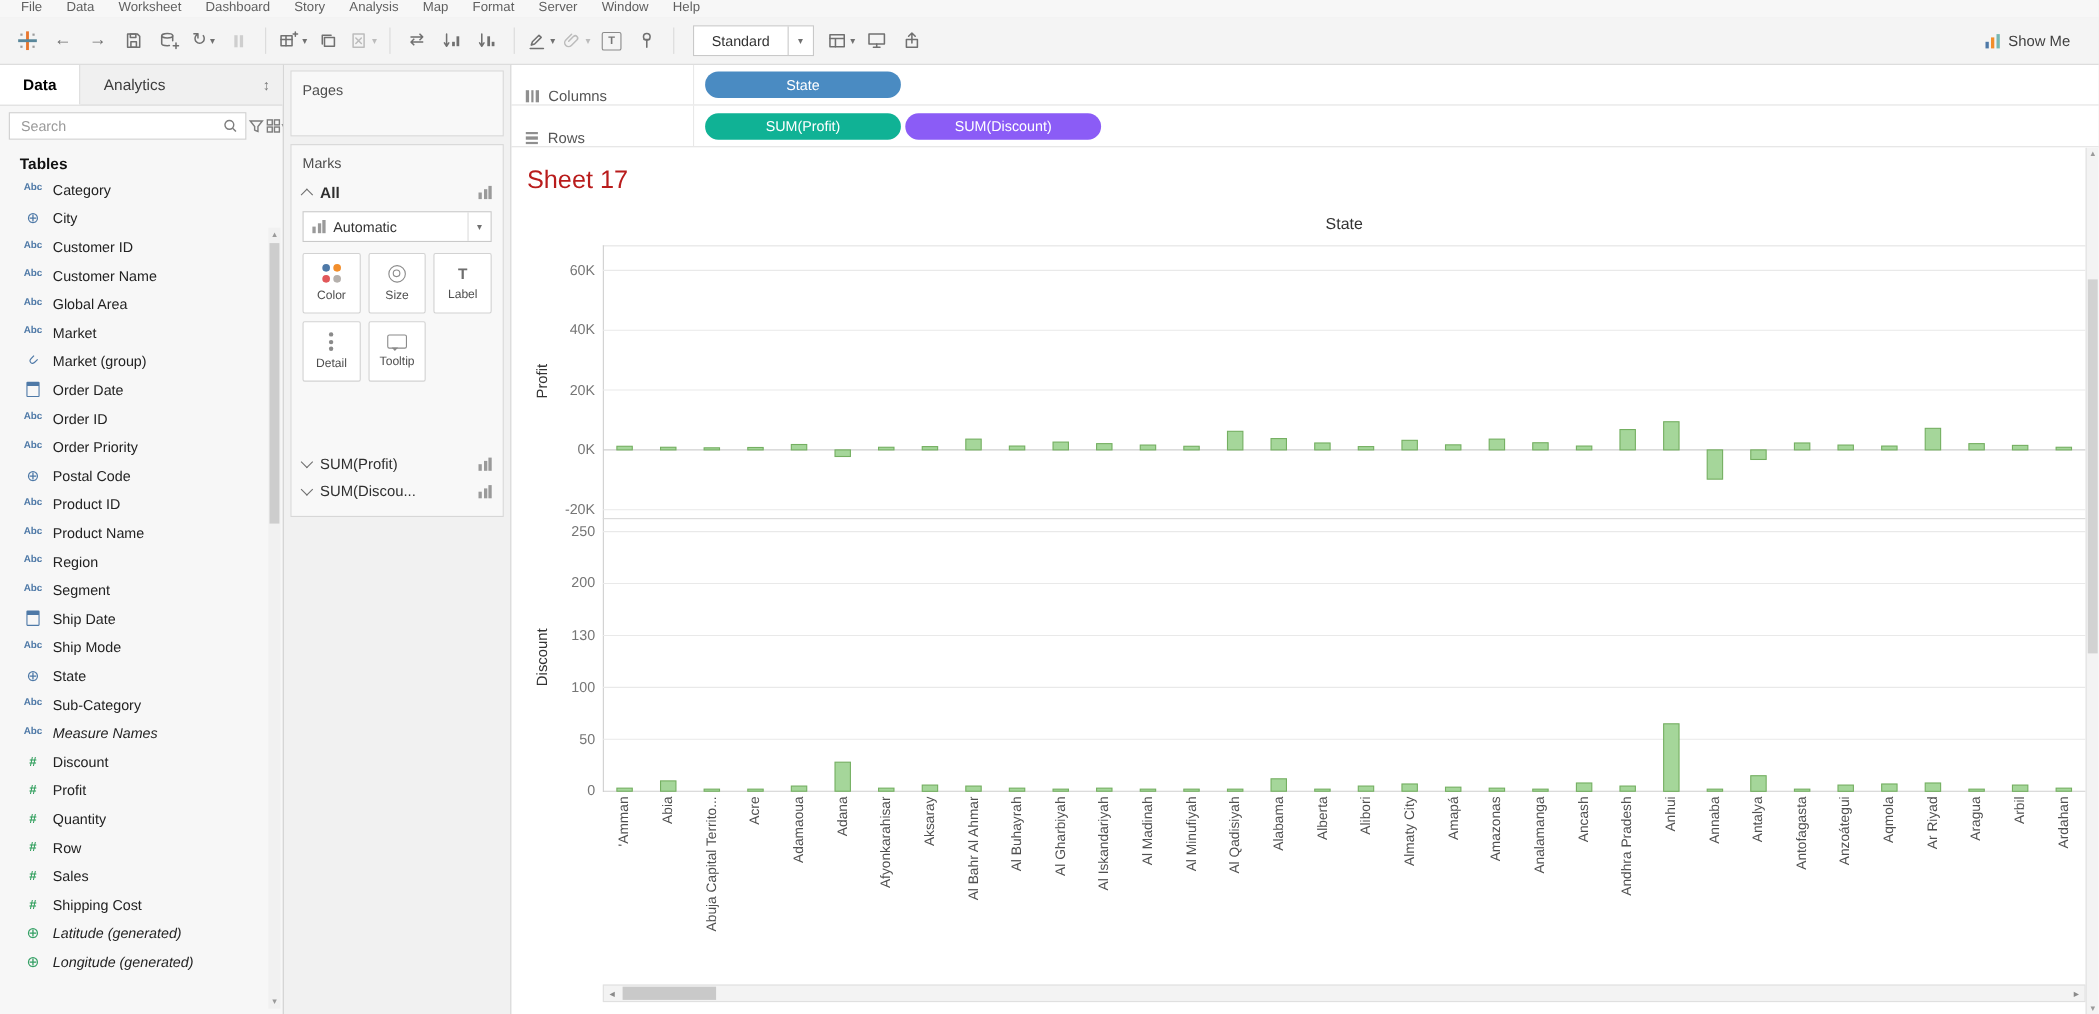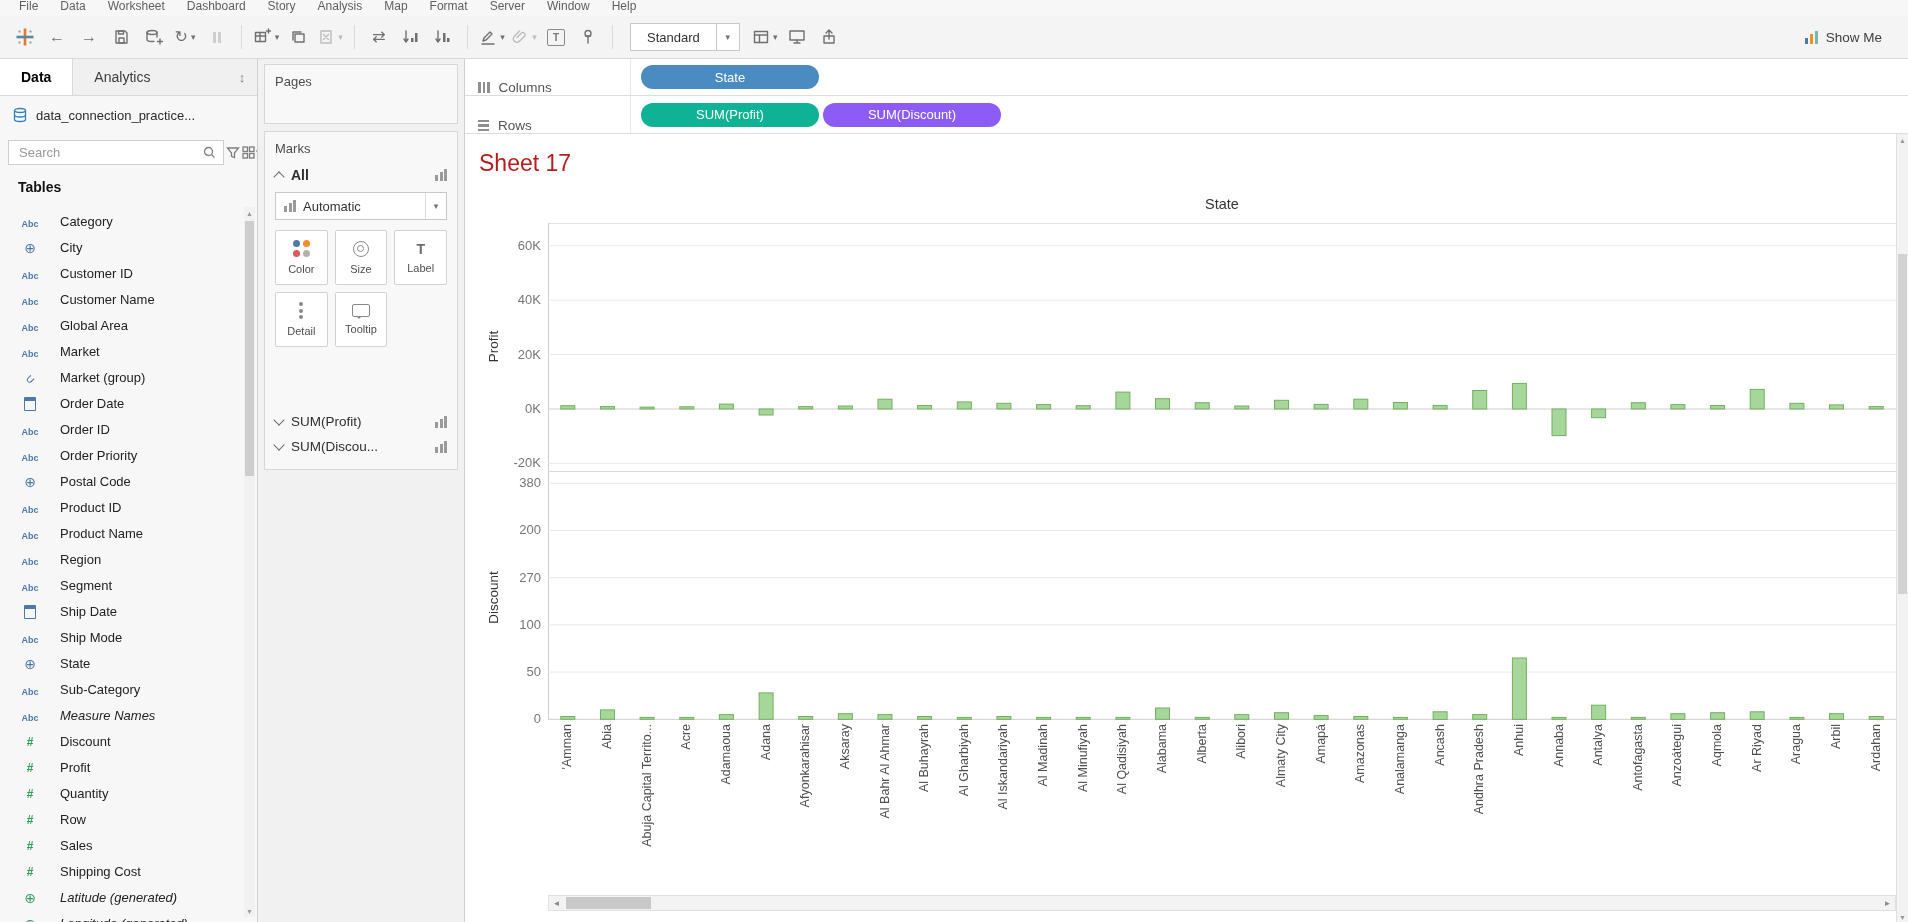--- a/index.html
+++ b/index.html
@@ -35,21 +35,21 @@
   .pane-icon{width:30px;display:flex;align-items:center;justify-content:center;color:#7a7a7a;font-size:13px}
   .connection{height:38px;display:flex;align-items:center;gap:8px;padding:0 12px;font-size:13px;color:#2b2b2b;white-space:nowrap;overflow:hidden}
   .search-row{display:flex;align-items:center;margin:6px 8px 2px;gap:2px}
   .search-box{flex:1;height:25px;border:1px solid #cfcfcf;background:#fff;display:flex;align-items:center;padding:0 2px 0 8px;box-sizing:border-box}
   .search-box input{border:0;outline:0;flex:1;font-size:13px;color:#333;background:transparent;font-family:inherit;min-width:0}
   .search-box input::placeholder{color:#9a9a9a}
   .sr-btn{width:24px;height:24px;display:flex;align-items:center;justify-content:center;color:#777;gap:1px}
   .sr-btn svg{stroke:#7d7d7d;fill:none;stroke-width:1.3}
   .tables-header{font-size:14px;font-weight:bold;color:#111;padding:12px 0 0 18px}
   .fields{margin-top:8px}
-  .field-row{height:26px;display:flex;align-items:flex-end;padding-left:16px;gap:16px}
+  .field-row{height:26px;display:flex;align-items:flex-start;padding-left:16px;gap:4px}
   .field-icon{width:28px;display:flex;justify-content:center;align-items:center}
   .field-label{font-size:13px;color:#222;white-space:nowrap}
   .italic-label .field-label{font-style:italic}
   .ic{display:none}
   .fi-abc .ic-abc{display:block;font-size:9px;color:#4e79a7;font-weight:bold}
   .fi-globe .ic-globe{display:block;color:#4e79a7;font-size:14px;line-height:1}
   .fi-globe-green .ic-globe-green{display:block;color:#35a065;font-size:14px;line-height:1}
   .fi-calendar .ic-calendar{display:block;width:10px;height:9px;border:1.5px solid #4e79a7;border-top-width:4px;border-radius:1px}
   .fi-paperclip .ic-paperclip{display:block;color:#4e79a7;font-size:12px;transform:rotate(45deg);line-height:1}
   .fi-hash .ic-hash{display:block;color:#2e9e5b;font-weight:bold;font-size:12px}
@@ -277,27 +277,20 @@
 
 <div class="main">
 
   <div class="sidebar">
     <div class="side-tabs">
       <span class="side-tab active">Data</span>
       <span class="side-tab">Analytics</span>
       <span class="tab-sp"></span>
       <span class="pane-icon">↕</span>
     </div>
-    <div class="connection">
-      <svg width="16" height="16" viewBox="0 0 16 16" style="stroke:#2f7fc1;fill:none;stroke-width:1.3">
-        <ellipse cx="8" cy="3.5" rx="5.5" ry="2"></ellipse>
-          <path d="M2.5 3.5v9c0 1.1 2.4 2 5.5 2s5.5-.9 5.5-2v-9M2.5 8c0 1.1 2.4 2 5.5 2s5.5-.9 5.5-2"></path>
-      </svg>
-      <span>data_connection_practice...</span>
-    </div>
     <div class="search-row">
       <span class="search-box">
         <input placeholder="Search" style="">
         <span class="sr-btn">
           <svg width="13" height="13" viewBox="0 0 13 13">
               <circle cx="5.5" cy="5.5" r="4"></circle>
               <path d="M8.5 8.5l3 3"></path>
             </svg>
         </span>
       </span>
@@ -728,23 +721,23 @@
           <rect x="1004.0" y="186.0" width="14" height="26.6" fill="#a5d69a" stroke="#74af61"></rect>
           <rect x="1043.6" y="186.0" width="14" height="8.7" fill="#a5d69a" stroke="#74af61"></rect>
           <rect x="1083.3" y="179.7" width="14" height="6.3" fill="#a5d69a" stroke="#74af61"></rect>
           <rect x="1122.9" y="181.6" width="14" height="4.4" fill="#a5d69a" stroke="#74af61"></rect>
           <rect x="1162.6" y="182.5" width="14" height="3.5" fill="#a5d69a" stroke="#74af61"></rect>
           <rect x="1202.2" y="166.4" width="14" height="19.6" fill="#a5d69a" stroke="#74af61"></rect>
           <rect x="1241.9" y="180.3" width="14" height="5.7" fill="#a5d69a" stroke="#74af61"></rect>
           <rect x="1281.5" y="181.9" width="14" height="4.1" fill="#a5d69a" stroke="#74af61"></rect>
           <rect x="1321.2" y="183.6" width="14" height="2.4" fill="#a5d69a" stroke="#74af61"></rect>
         </svg>
-        <div class="ytick" style="top: 341.275px;">380</div>
+        <div class="ytick" style="top: 341.275px;">250</div>
         <div class="ytick" style="top: 388.487px;">200</div>
-        <div class="ytick" style="top: 435.699px;">270</div>
+        <div class="ytick" style="top: 435.699px;">130</div>
         <div class="ytick" style="top: 482.911px;">100</div>
         <div class="ytick" style="top: 530.123px;">50</div>
         <div class="ytick" style="top: 577.335px;">0</div>
         <svg width="1348" height="254" style="position: absolute; left: 83px; top: 337px;">
           <line x1="0" x2="1348" y1="12.3" y2="12.3" stroke="#e9e9e9"></line>
           <line x1="0" x2="1348" y1="59.5" y2="59.5" stroke="#e9e9e9"></line>
           <line x1="0" x2="1348" y1="106.7" y2="106.7" stroke="#e9e9e9"></line>
           <line x1="0" x2="1348" y1="153.9" y2="153.9" stroke="#e9e9e9"></line>
           <line x1="0" x2="1348" y1="201.1" y2="201.1" stroke="#e9e9e9"></line>
           <line x1="0" x2="1348" y1="248.3" y2="248.3" stroke="#cfcfcf"></line>

